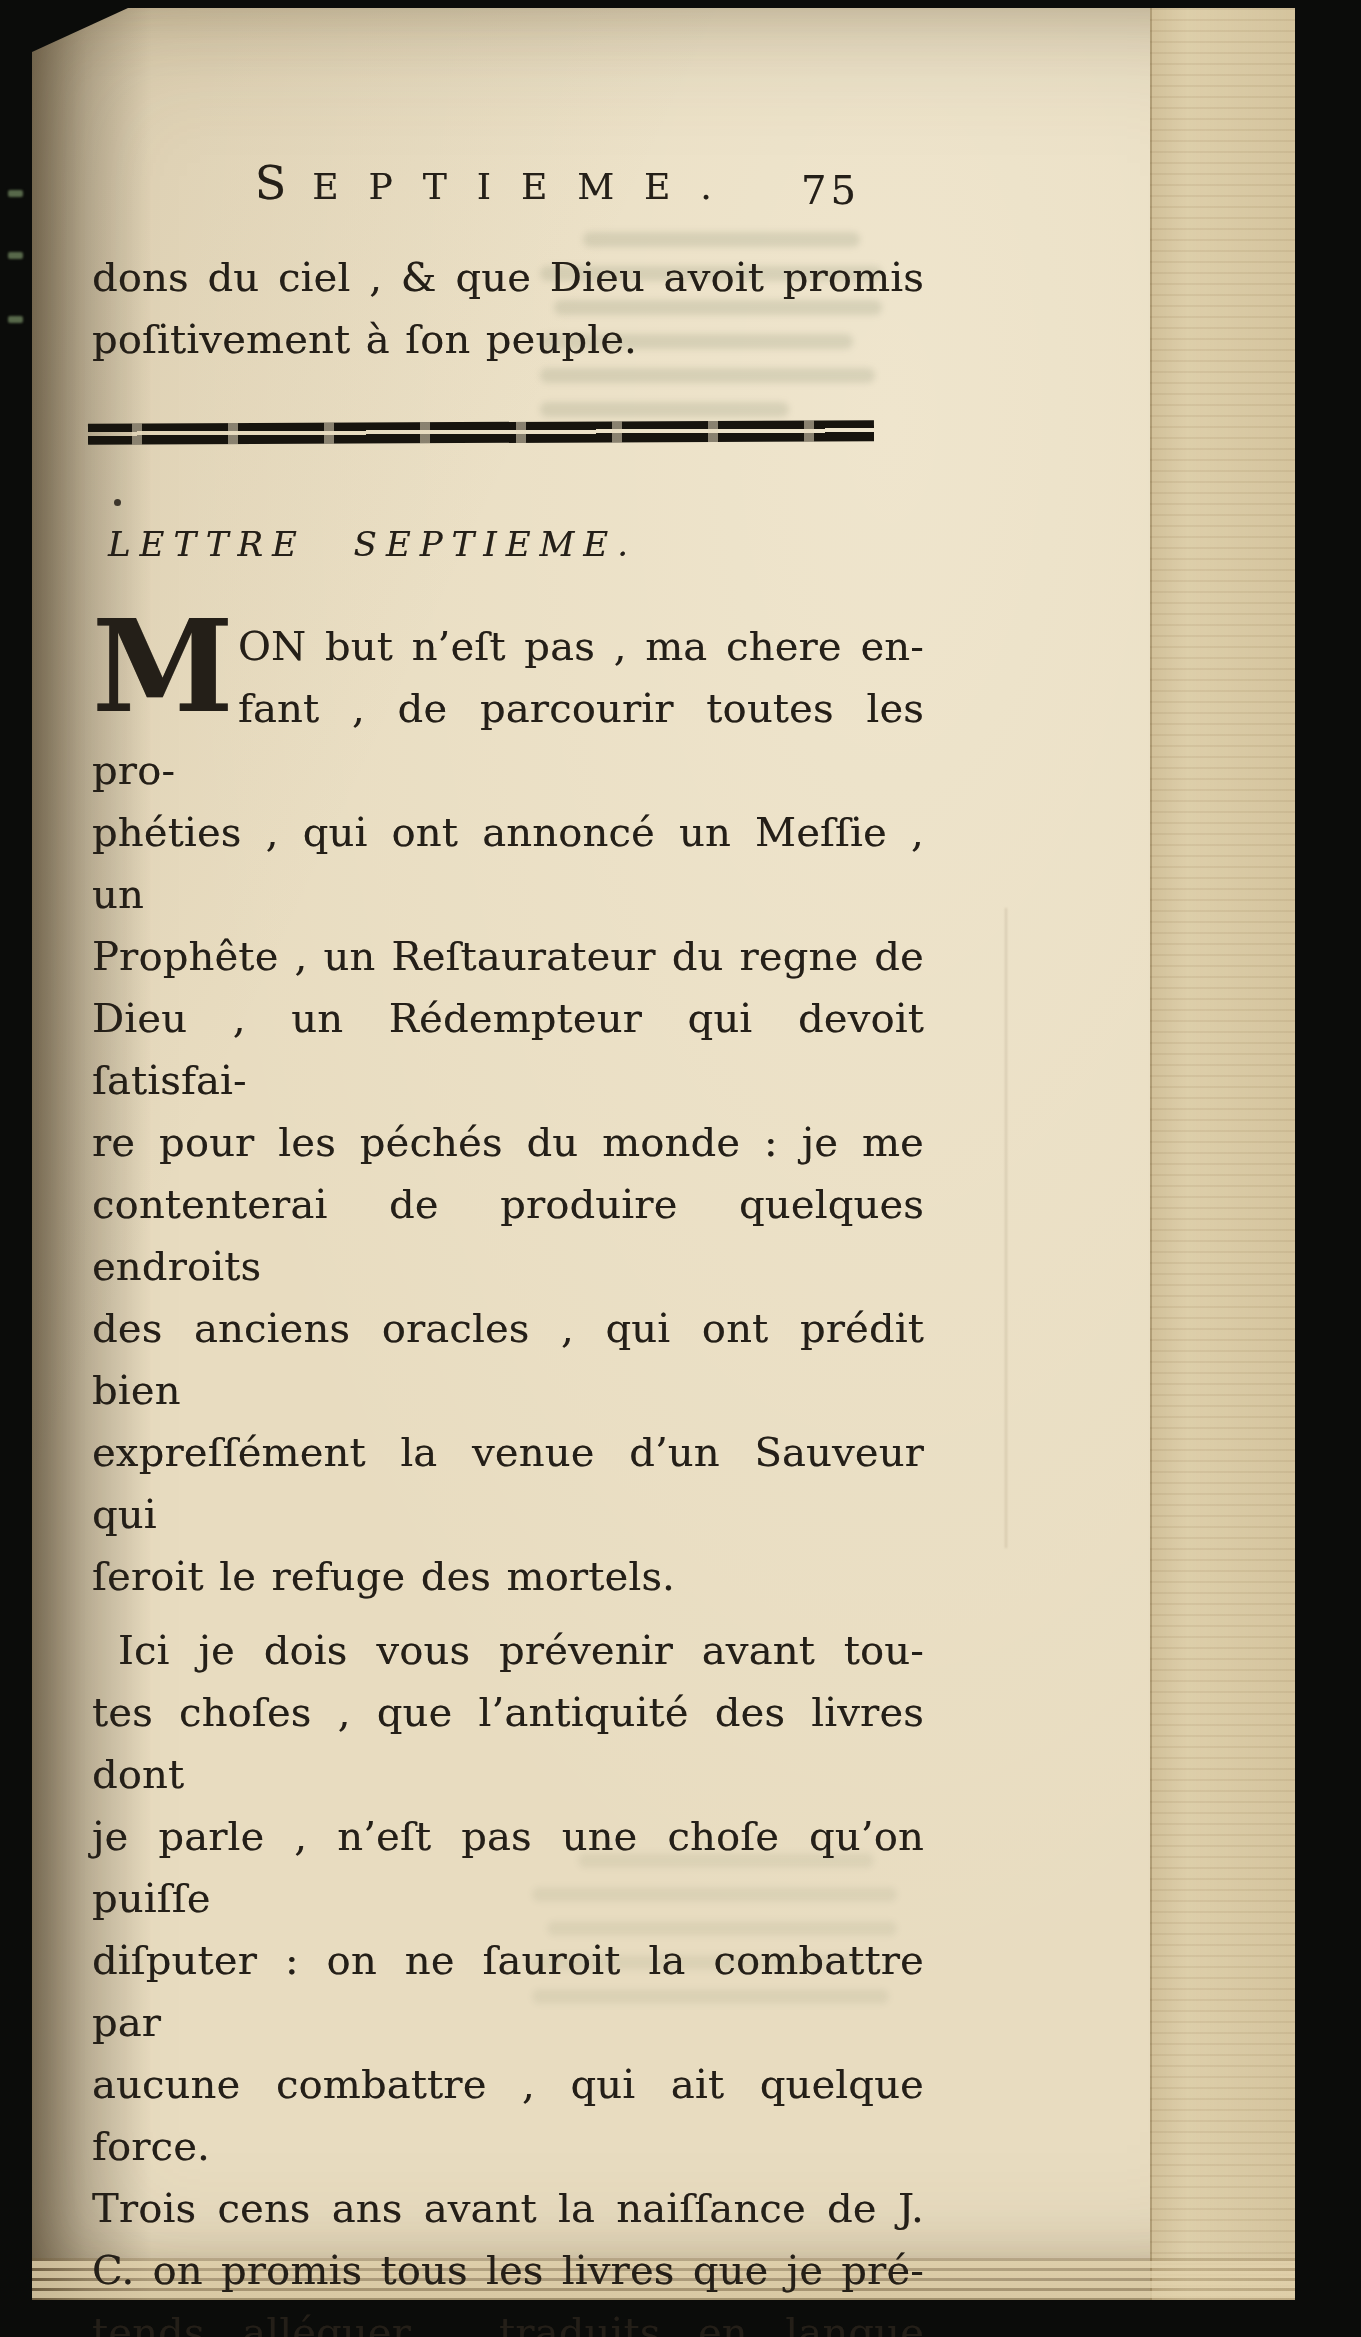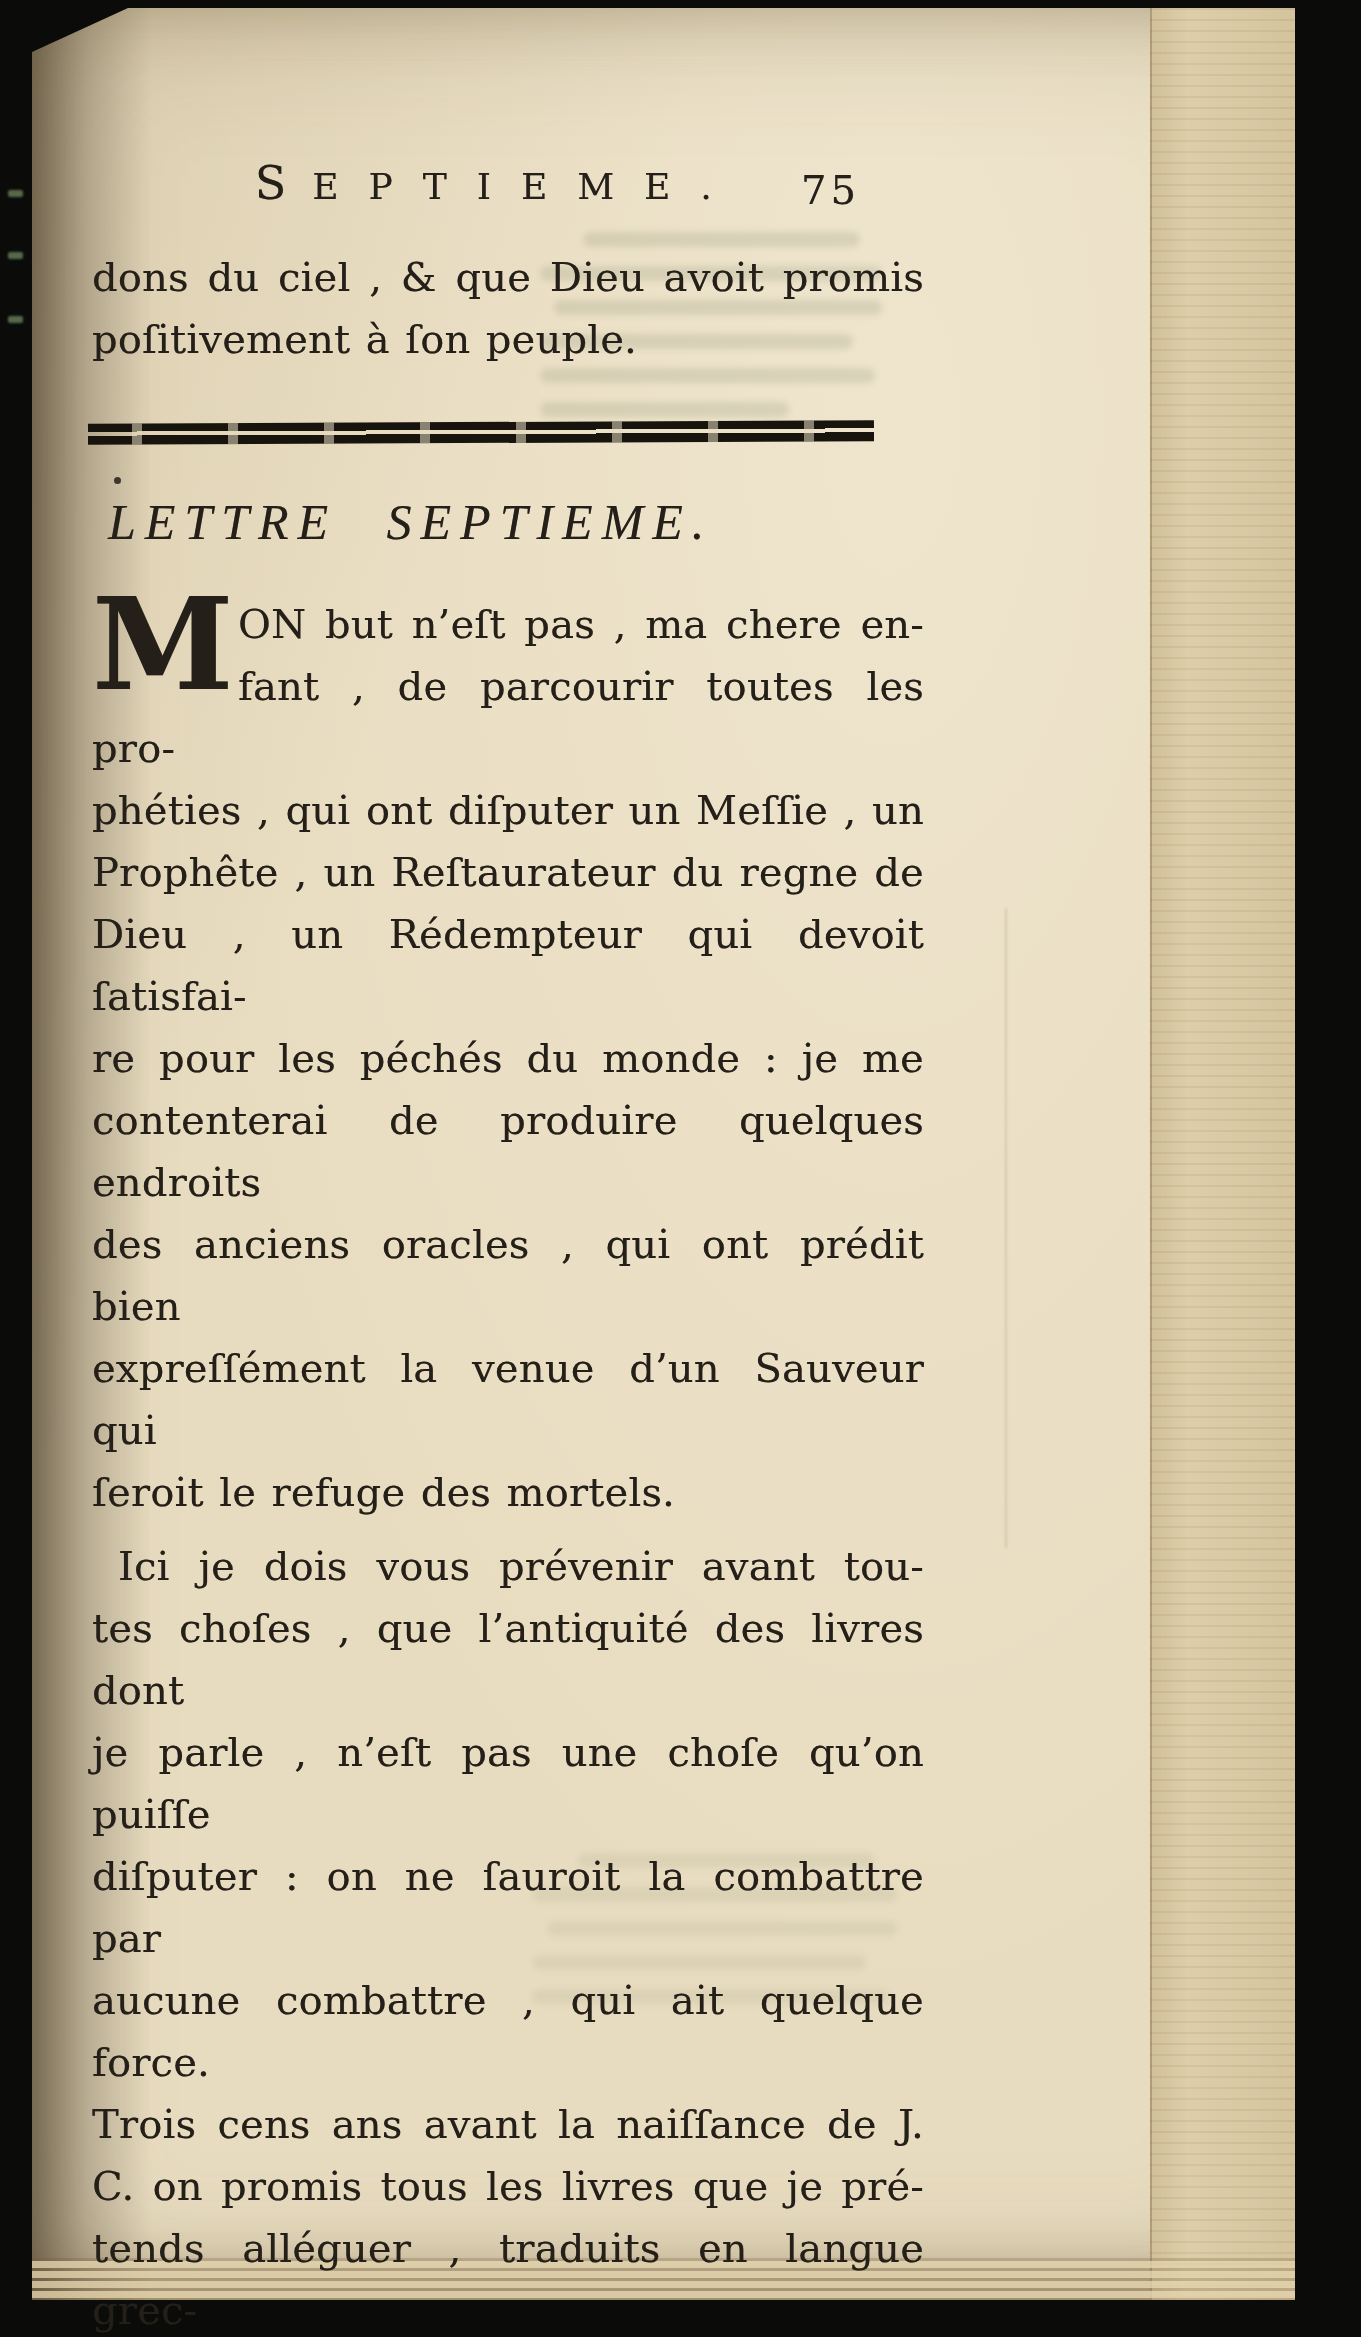--- a/index.html
+++ b/index.html
@@ -102,23 +102,23 @@
     margin-top: 52px; margin-left: -4px;
     height: 21px; width: 786px;
     transform: rotate(-0.25deg);
     background-image:
       repeating-linear-gradient(90deg, rgba(232,220,192,0) 0 44px, rgba(232,220,192,0.55) 44px 54px, rgba(232,220,192,0) 54px 96px),
       linear-gradient(to bottom, #17140e 0 8px, rgba(23,20,14,0) 8px 12px, #17140e 12px 21px);
   }
 
   .section-heading {
     position: relative;
-    margin-top: 50px; padding-left: 16px;
-    font-style: italic; font-size: 50px; line-height: 58px;
-    letter-spacing: 9px; word-spacing: 28px; white-space: nowrap; font-family: Liberation Serif, serif;
+    margin-top: 72px; padding-left: 16px;
+    font-style: italic; font-size: 34px; line-height: 58px;
+    letter-spacing: 9px; word-spacing: 28px; white-space: nowrap;
   }
   .heading-dot {
     position: absolute; left: 22px; top: -16px;
     width: 7px; height: 7px; border-radius: 50%;
     background: rgba(36,31,24,0.85);
   }
 
   .para1 { margin-top: 42px; }
   .dropcap {
     float: left; width: 146px; height: 118px;
@@ -176,21 +176,21 @@
 
       <div class="section-heading">
         <span class="heading-dot"></span>
         <span>LETTRE SEPTIEME.</span>
       </div>
 
       <div class="para para1">
         <div class="dropcap">M</div>
         <div class="line">ON but n’eſt pas , ma chere en-</div>
         <div class="line">fant , de parcourir toutes les pro-</div>
-        <div class="line">phéties , qui ont diſputer un Meſſie , un</div>
+        <div class="line">phéties , qui ont annoncé un Meſſie , un</div>
         <div class="line">Prophête , un Reſtaurateur du regne de</div>
         <div class="line">Dieu ,  un Rédempteur qui devoit ſatisfai-</div>
         <div class="line">re pour les péchés du monde : je me</div>
         <div class="line">contenterai de produire quelques endroits</div>
         <div class="line">des anciens oracles , qui ont prédit bien</div>
         <div class="line">expreſſément la venue d’un Sauveur qui</div>
         <div class="line end">ſeroit le refuge des mortels.</div>
       </div>
 
       <div class="para para2">

